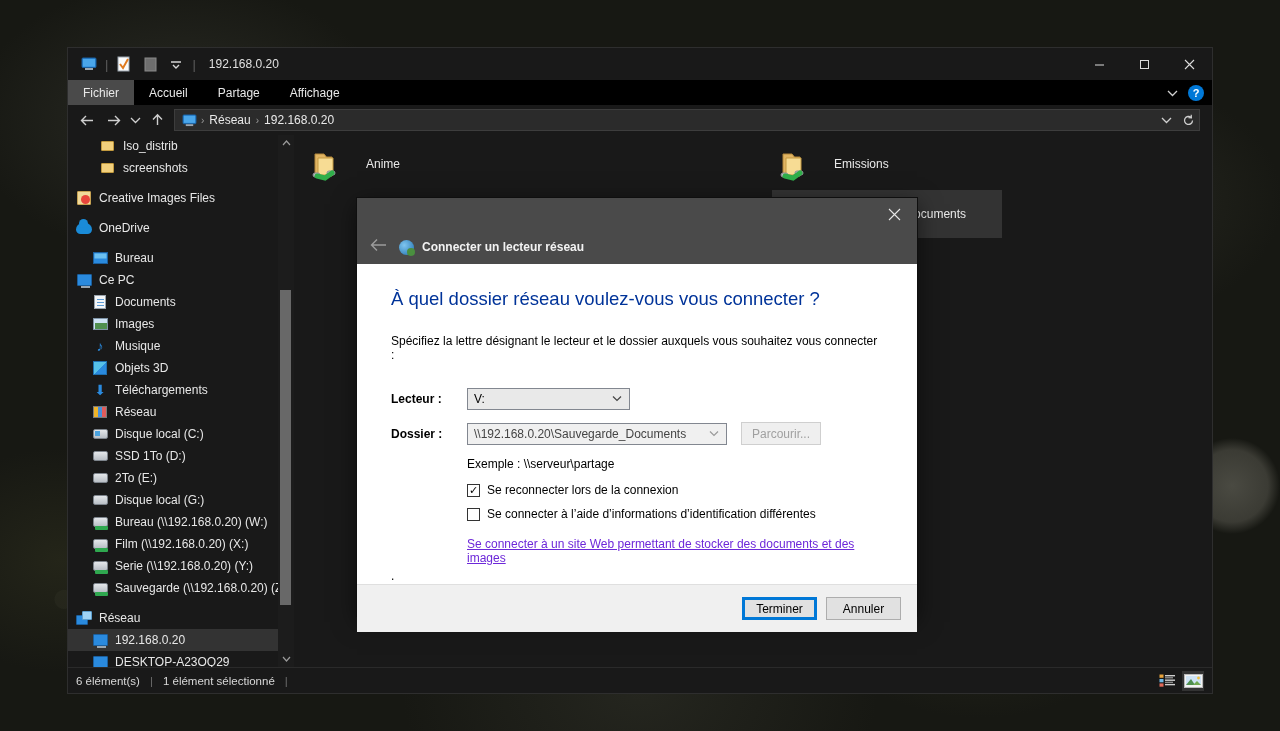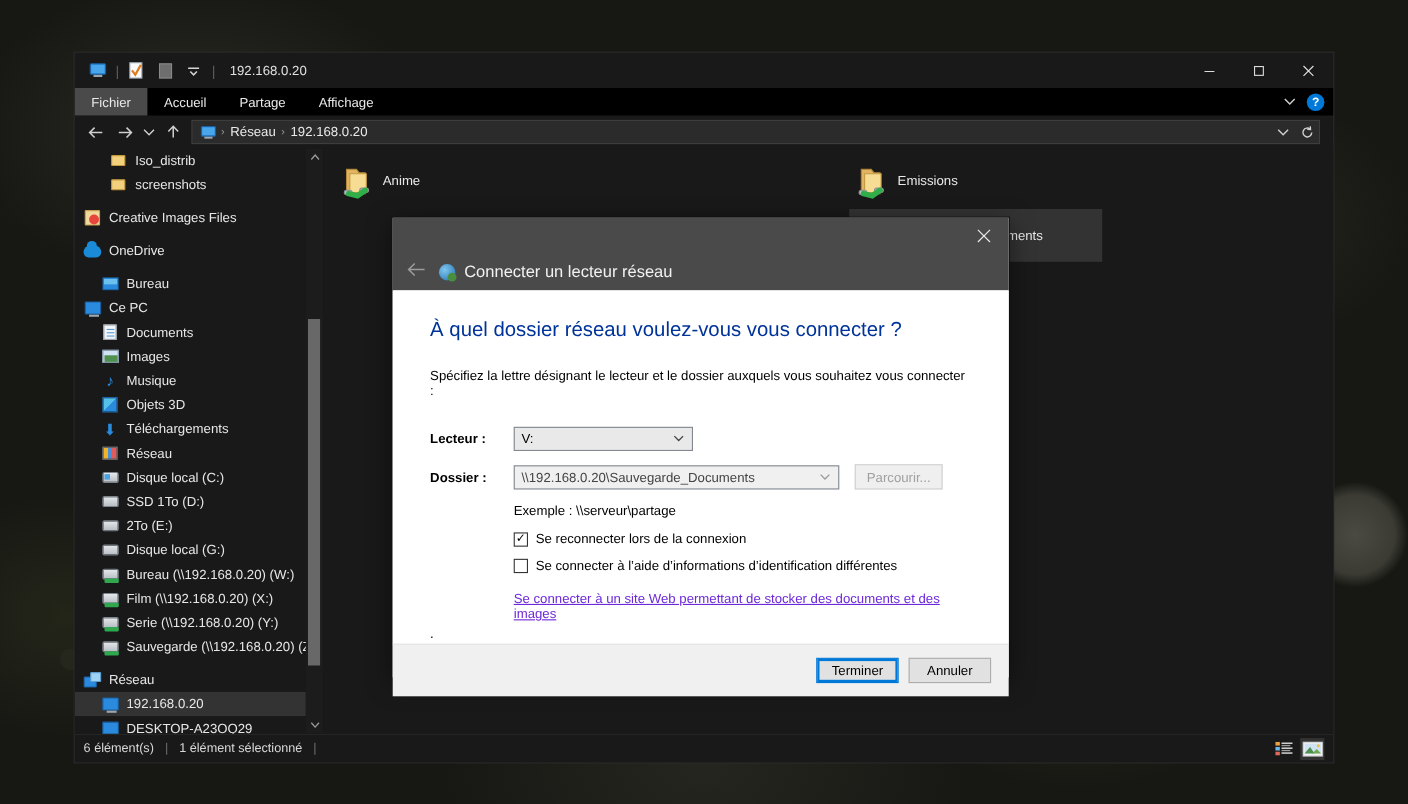--- a/index.html
+++ b/index.html
@@ -152,21 +152,21 @@
     background:#1c1c1c;
   }
   .sb-arrow { height: 16px; display:flex; align-items:center; justify-content:center; color:#9a9a9a; font-size: 9px; }
   .sb-arrow.bot { position:absolute; bottom:0; left:0; right:0; }
   .sb-thumb { position:absolute; left:2px; width:11px; background:#686868; }
 
   
   .files { flex: 1; position:relative; background:#191919; overflow:hidden; }
   .fitem {
     position:absolute; height: 48px; width: 230px;
-    display:flex; align-items:center; gap: 0; padding-left: 8px;
+    display:flex; align-items:center; gap: 18px; padding-left: 8px;
     font-size: 12px; color:#e9e9e9;
   }
   .fitem.sel { background:#333333; }
   .fitem .lbl { padding-left: 6px; }
 
   
   .statusbar {
     height: 26px; flex:0 0 26px; background:#191919;
     display:flex; align-items:center; justify-content:space-between;
     padding: 0 8px; border-top: 1px solid #2a2a2a;
@@ -194,38 +194,38 @@
   .dlg-close {
     position:absolute; right:0; top:0; width: 46px; height: 32px;
     display:flex; align-items:center; justify-content:center;
     color:#e8e8e8; font-size: 15px;
   }
   .dlg-hdr {
     height: 34px; flex:0 0 34px; background:#4a4a4a;
     display:flex; align-items:center; gap: 8px; padding-left: 10px;
   }
   .dlg-back { color:#9c9c9c; font-size: 17px; width: 24px; text-align:center; }
-  .dlg-hdr-title { font-size: 15px; color:#f2f2f2; }
+  .dlg-hdr-title { font-size: 12px; color:#f2f2f2;font-weight:bold; }
   .dlg-main { flex:1; background:#fff; padding: 24px 34px 0 34px; position:relative; }
   .dlg-h1 {
     font-size: 18.5px; color:#003399; font-weight: normal;
     margin: 0 0 24px 0;
   }
   .dlg-p { font-size: 12px; color:#000; margin: 0 0 26px 0; }
   .frow { display:flex; align-items:center; margin-bottom: 12px; }
   .flabel { width: 76px; flex:0 0 76px; font-size: 12px; font-weight: bold; color:#000; }
   select.fctl, .fakesel {
     height: 22px; font-size: 12px; padding: 0 6px;
     border: 1px solid #828790; background:#e9e9e9; color:#000;
     display:flex; align-items:center; position: relative;
     font-family: "Liberation Sans", sans-serif;
   }
   .fakesel .caret { position:absolute; right: 7px; color:#444; font-size: 9px; }
   .sel-lecteur { width: 163px; }
-  .sel-dossier { width: 296px; background:#f0f0f0; color:#444; }
+  .sel-dossier { width: 260px; background:#f0f0f0; color:#444; }
   .btn {
     height: 23px; min-width: 75px; padding: 0 10px;
     border: 1px solid #adadad; background:#e1e1e1; color:#000;
     font-size: 12px; font-family: "Liberation Sans", sans-serif;
     display:inline-flex; align-items:center; justify-content:center;
   }
   .btn.disabled { color:#a0a0a0; border-color:#cfcfcf; background:#efefef; }
   .btn.browse { margin-left: 14px; width: 80px; }
   .example { font-size: 12px; color:#000; margin: 2px 0 12px 76px; }
   .cbrow { display:flex; align-items:center; gap: 7px; margin: 0 0 10px 76px; font-size: 12px; }

